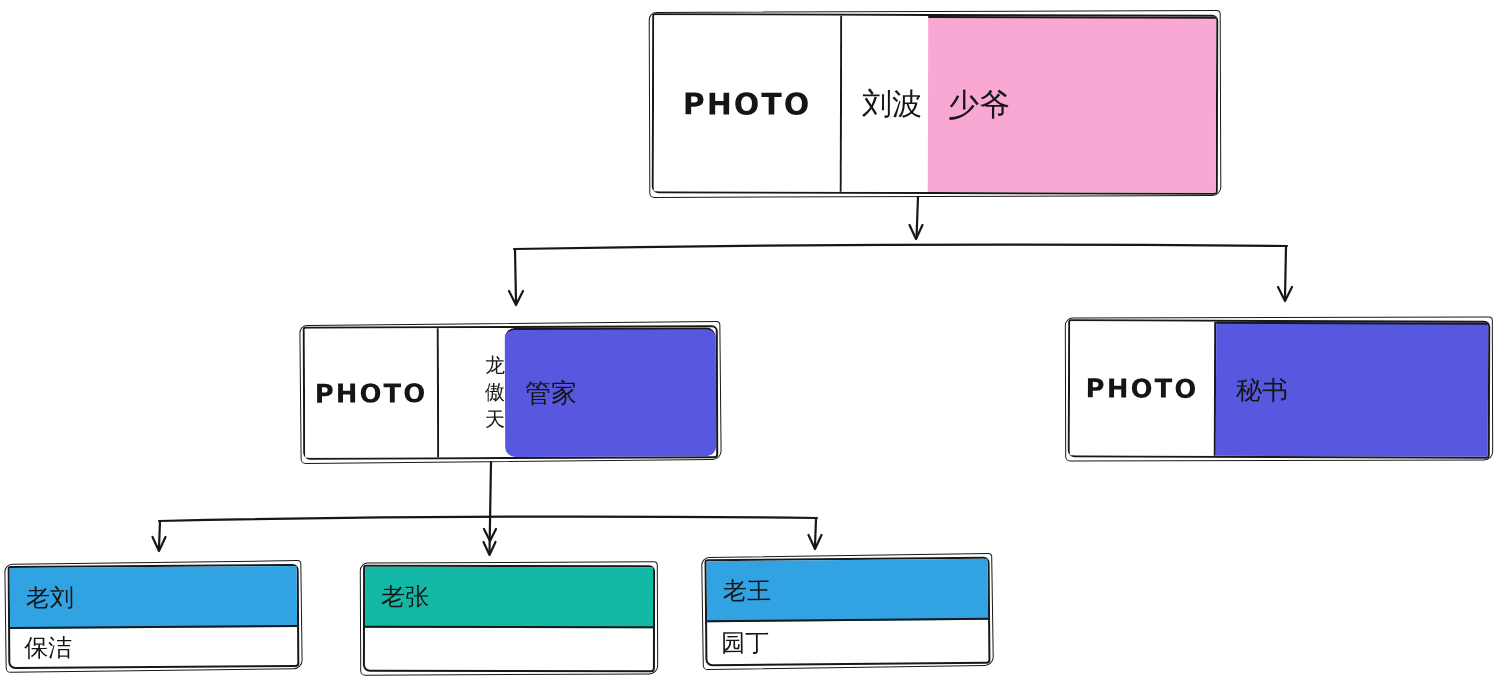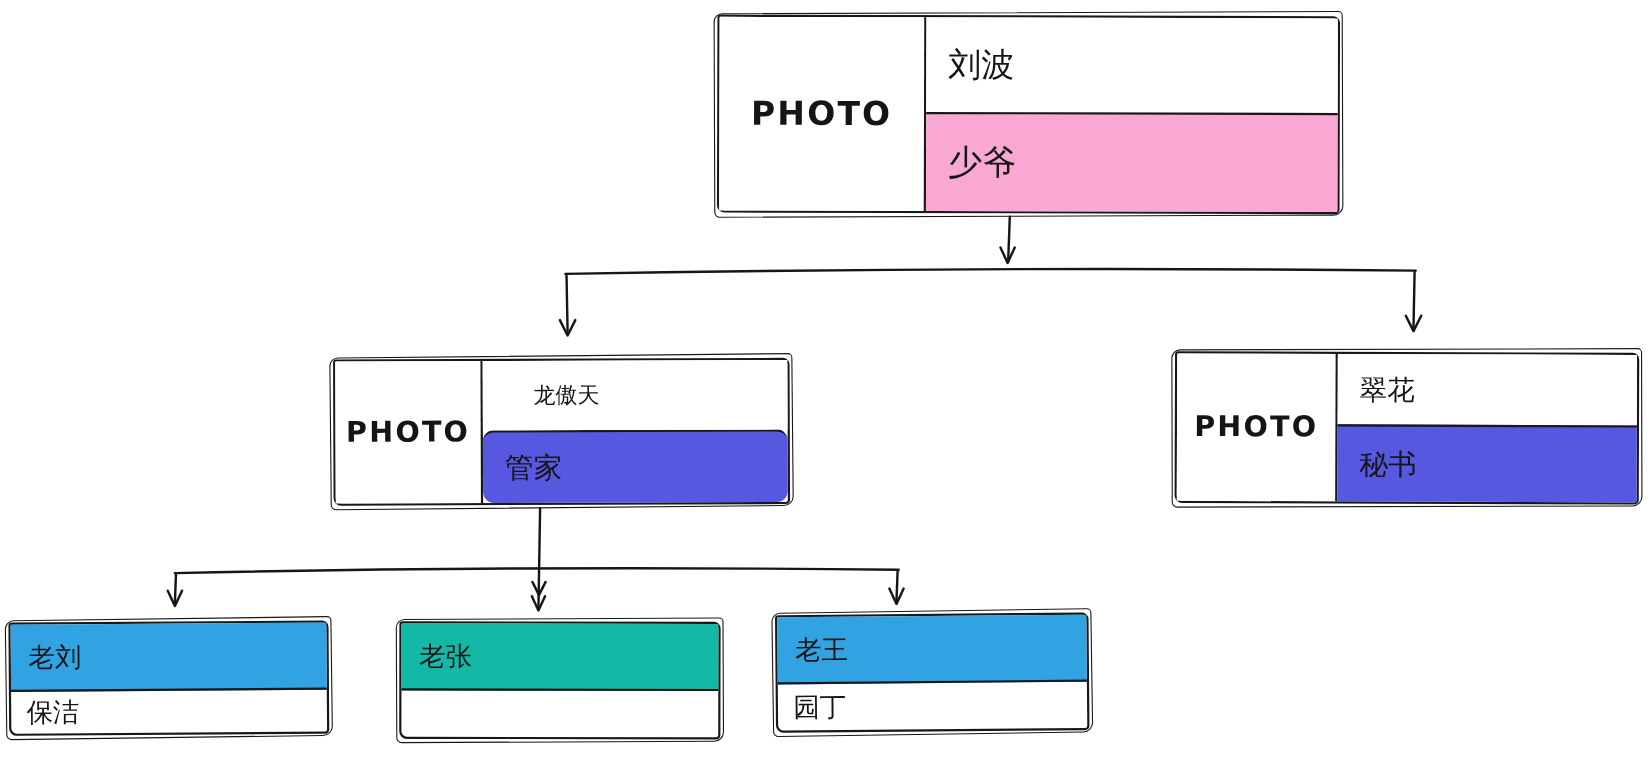--- a/index.html
+++ b/index.html
@@ -47,21 +47,21 @@
 
   .photo-node { flex-direction: row; }
   .photo-cell {
     display: flex; align-items: center; justify-content: center;
     border-right: 2.6px solid #181818;
     background: #fff;
     font-weight: bold;
     letter-spacing: 2px;
     flex: none;
   }
-  .info { flex: 1; display: flex; flex-direction: column; min-width: 0; }
+  .info { flex: 1; display: flex; flex-direction: row; min-width: 0; }
   .name-row {
     display: flex; align-items: center;
     padding-left: 20px;
     background: #fff;
   }
   .title-row {
     display: flex; align-items: center;
     padding-left: 20px;
     border-top: 2.6px solid #181818;
     flex: 1;
@@ -135,21 +135,20 @@
     <div class="photo-cell">PHOTO</div>
     <div class="info">
       <div class="name-row">龙傲天</div>
       <div class="title-row" style="background-color: rgb(87, 87, 224); border-radius: 10px;">管家</div>
     </div>
   </div>
 
   <div class="node photo-node" id="node-secretary">
     <div class="photo-cell">PHOTO</div>
     <div class="info">
-      <div class="name-row">翠花</div>
       <div class="title-row" style="background-color: rgb(87, 87, 224);">秘书</div>
     </div>
   </div>
 
   <div class="node simple-node" id="node-cleaner">
     <div class="name-row" style="background-color: rgb(50, 163, 226);">老刘</div>
     <div class="title-row">保洁</div>
   </div>
 
   <div class="node simple-node" id="node-guard">

